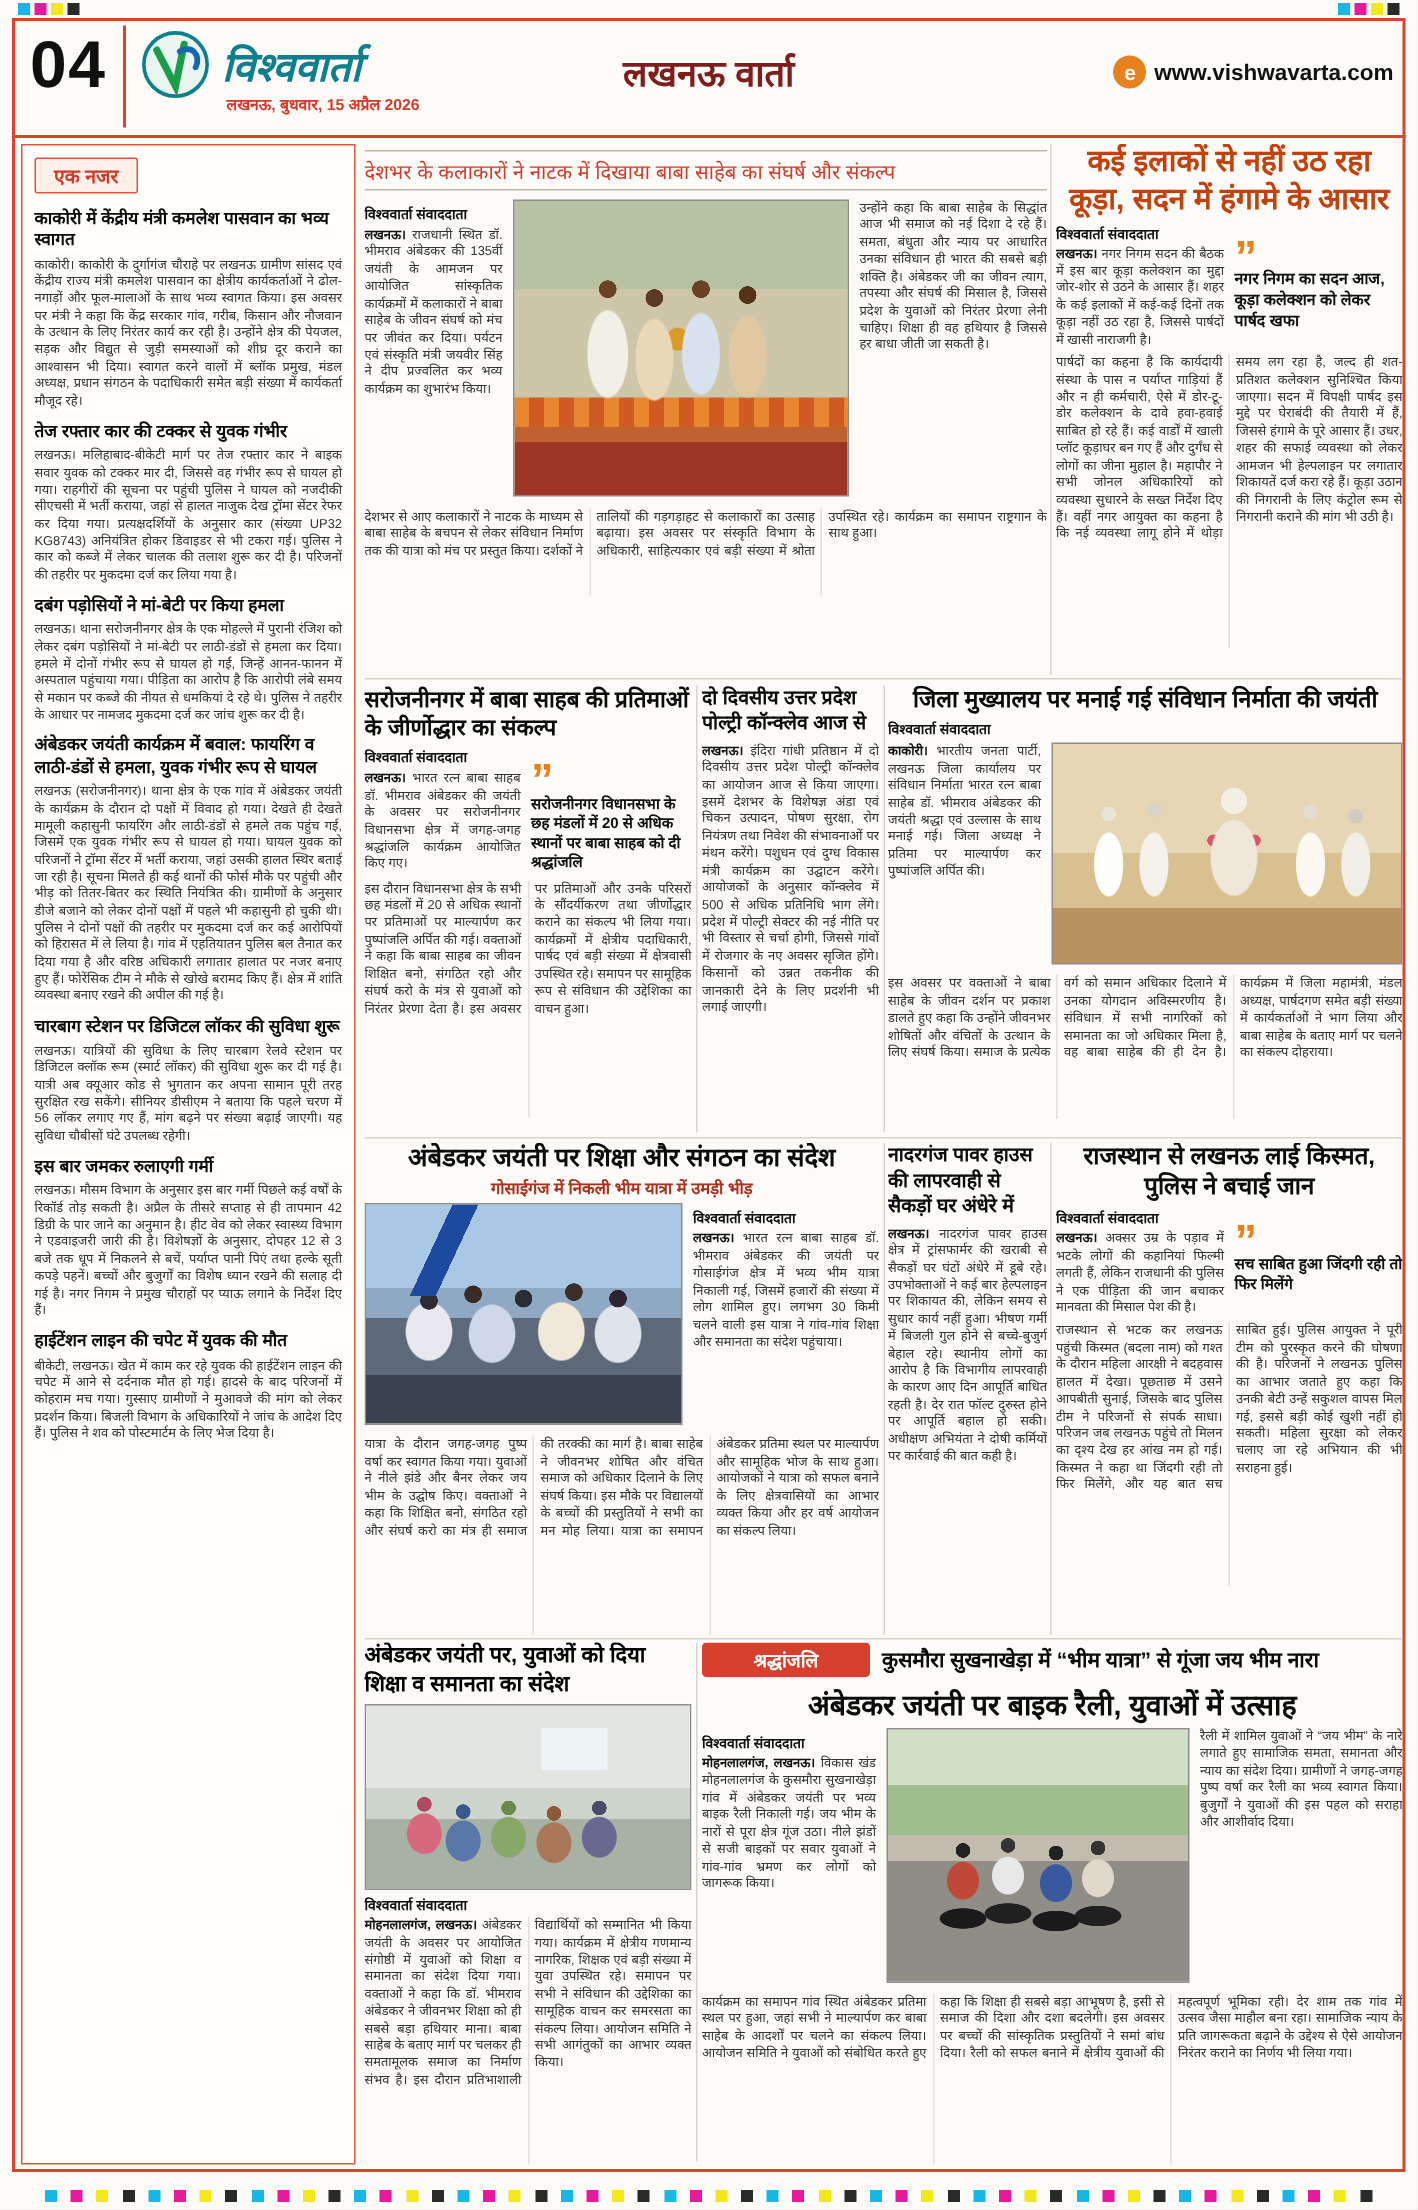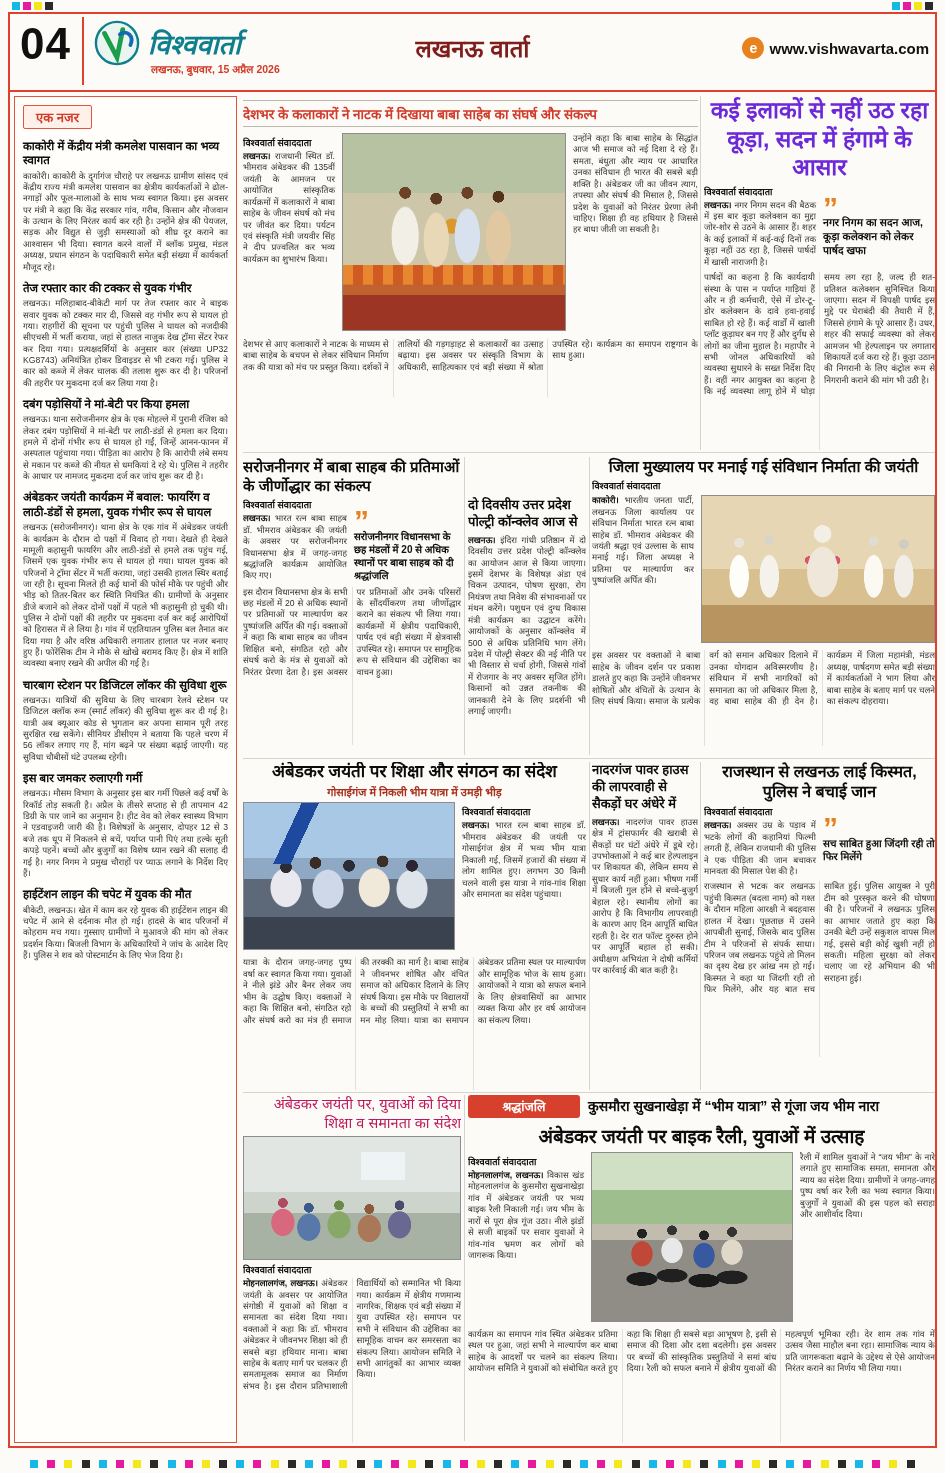--- a/index.html
+++ b/index.html
@@ -45,21 +45,21 @@
 
   
   .one-glance { left:14px; top:96px; width:223px; height:1347px; border:1.5px solid #e2543e; padding:8px 8px 6px; background:#fffefb; }
   .og-tag { display:inline-block; border:1.5px solid #e2543e; color:var(--accent-red,#d23b2a); background:#fdf1ea; font-weight:800; font-size:13px; padding:2px 12px; border-radius:2px; margin-bottom:2px; }
   .brief h4 { font-size:11.5px; line-height:1.25; margin:8px 0 3px; color:#0d0d0d; }
   .brief p { font-size:8.6px; line-height:1.32; text-align:justify; color:#333; }
 
   
   .lead { left:243px; top:96px; width:455px; height:354px; }
   .lead h1 { font-size:26px; line-height:1.16; font-weight:800; color:#0c0c0c; }
-  .lead .subhead { margin-top:4px; padding:4px 0 3px; border-top:1px solid #bcb8ae; border-bottom:1px solid #bcb8ae; color:var(--accent-red,#d23b2a); font-weight:700; font-size:13.5px; }
+  .lead .subhead { margin-top:4px; padding:4px 0 3px; border-top:1px solid #bcb8ae; border-bottom:1px solid #bcb8ae; color:var(--accent-red,#d23b2a); font-weight:400; font-size:13.5px; }
   .lead .cols { display:flex; gap:7px; margin-top:6px; height:200px; }
   .lead .colL { width:92px; }
   .lead .colR { flex:1; }
   .photo-lead { width:224px; height:198px;
     background:
       radial-gradient(6px at 28% 30%, #6b4226 0 96%, transparent 100%),
       radial-gradient(6px at 42% 33%, #5e3a22 0 96%, transparent 100%),
       radial-gradient(6px at 56% 30%, #6b4226 0 96%, transparent 100%),
       radial-gradient(6px at 70% 32%, #553318 0 96%, transparent 100%),
       radial-gradient(14px 30px at 28% 52%, #f2efe6 0 94%, transparent 100%),
@@ -67,34 +67,34 @@
       radial-gradient(13px 28px at 56% 52%, #d8e2ef 0 94%, transparent 100%),
       radial-gradient(13px 28px at 70% 53%, #e2c8a0 0 94%, transparent 100%),
       radial-gradient(8px at 49% 47%, #d99a2b 0 90%, transparent 100%),
       repeating-linear-gradient(90deg, #e8872f 0 10px, #cf5a22 10px 20px) 0 74%/100% 10% no-repeat,
       linear-gradient(to bottom, #b6c2a2 0 30%, #cdc6a8 30% 70%, #c0622f 70% 82%, #9c3524 82% 100%);
   }
   .lead .tail { margin-top:6px; height:58px; font-size:8.6px; line-height:1.33; text-align:justify; color:#333; }
 
   
   .garbage { left:704px; top:96px; width:231px; height:354px; }
-  .garbage h2 { font-size:23px; line-height:1.24; font-weight:800; text-align:center; color:#6d28d9; }
+  .garbage h2 { font-size:20px; line-height:1.24; font-weight:800; text-align:center; color:#c2410c; }
   .introrow { display:flex; gap:7px; margin-top:2px; }
   .garbage .intro { width:112px; }
   .garbage .pull { flex:1; }
   .garbage .rest { margin-top:4px; height:196px; font-size:8.6px; line-height:1.33; text-align:justify; color:#333; }
 
   
   .sarojini { left:243px; top:457px; width:218px; height:298px; }
   .sarojini h3 { font-size:15px; line-height:1.28; font-weight:800; color:#0c0c0c; }
   .sarojini .intro { width:104px; }
   .sarojini .pull { flex:1; font-size:10px; }
   .sarojini .rest { margin-top:4px; height:158px; font-size:8.6px; line-height:1.33; text-align:justify; color:#333; }
 
-  .poultry { left:468px; top:457px; width:118px; height:298px;margin-top:40px; }
+  .poultry { left:468px; top:457px; width:118px; height:298px; }
   .poultry h3 { font-size:13px; line-height:1.3; font-weight:800; color:#0c0c0c; margin-bottom:4px; }
 
   .district { left:592px; top:457px; width:343px; height:298px; }
   .district h3 { font-size:15.5px; line-height:1.25; font-weight:800; text-align:center; color:#0c0c0c; }
   .district .row { display:flex; gap:7px; margin-top:3px; height:150px; }
   .district .intro { width:102px; }
   .photo-district { flex:1; height:148px;
     background:
       radial-gradient(9px at 52% 26%, #f3efe4 0 95%, transparent 100%),
       radial-gradient(16px 26px at 52% 52%, #efe8da 0 94%, transparent 100%),
@@ -139,21 +139,21 @@
   .power h3 { font-size:13px; line-height:1.3; font-weight:800; color:#0c0c0c; margin-bottom:4px; }
 
   .rajasthan { left:704px; top:762px; width:231px; height:328px; }
   .rajasthan h2 { font-size:16px; line-height:1.26; font-weight:800; text-align:center; color:#0c0c0c; }
   .rajasthan .intro { width:112px; }
   .rajasthan .pull { flex:1; font-size:10.2px; }
   .rajasthan .rest { margin-top:4px; height:176px; font-size:8.6px; line-height:1.33; text-align:justify; color:#333; }
 
   
   .youth { left:243px; top:1095px; width:218px; height:348px; }
-  .youth h3 { font-size:14.5px; line-height:1.28; font-weight:400; color:#be185d; margin-bottom:4px;text-align:right; }
+  .youth h3 { font-size:14.5px; line-height:1.28; font-weight:700; color:#000000; margin-bottom:4px; }
   .photo-youth { width:100%; height:124px;
     background:
       linear-gradient(#eef4f6,#eef4f6) 68% 16%/44px 28px no-repeat,
       radial-gradient(5px at 18% 54%, #b04a62 0 95%, transparent 100%),
       radial-gradient(5px at 30% 58%, #3a5a8c 0 95%, transparent 100%),
       radial-gradient(5px at 44% 56%, #6a8a4a 0 95%, transparent 100%),
       radial-gradient(5px at 58% 59%, #8c5a3a 0 95%, transparent 100%),
       radial-gradient(5px at 72% 56%, #4a4a6a 0 95%, transparent 100%),
       radial-gradient(12px 14px at 18% 70%, #d8687e 0 94%, transparent 100%),
       radial-gradient(12px 14px at 30% 74%, #5878aa 0 94%, transparent 100%),

